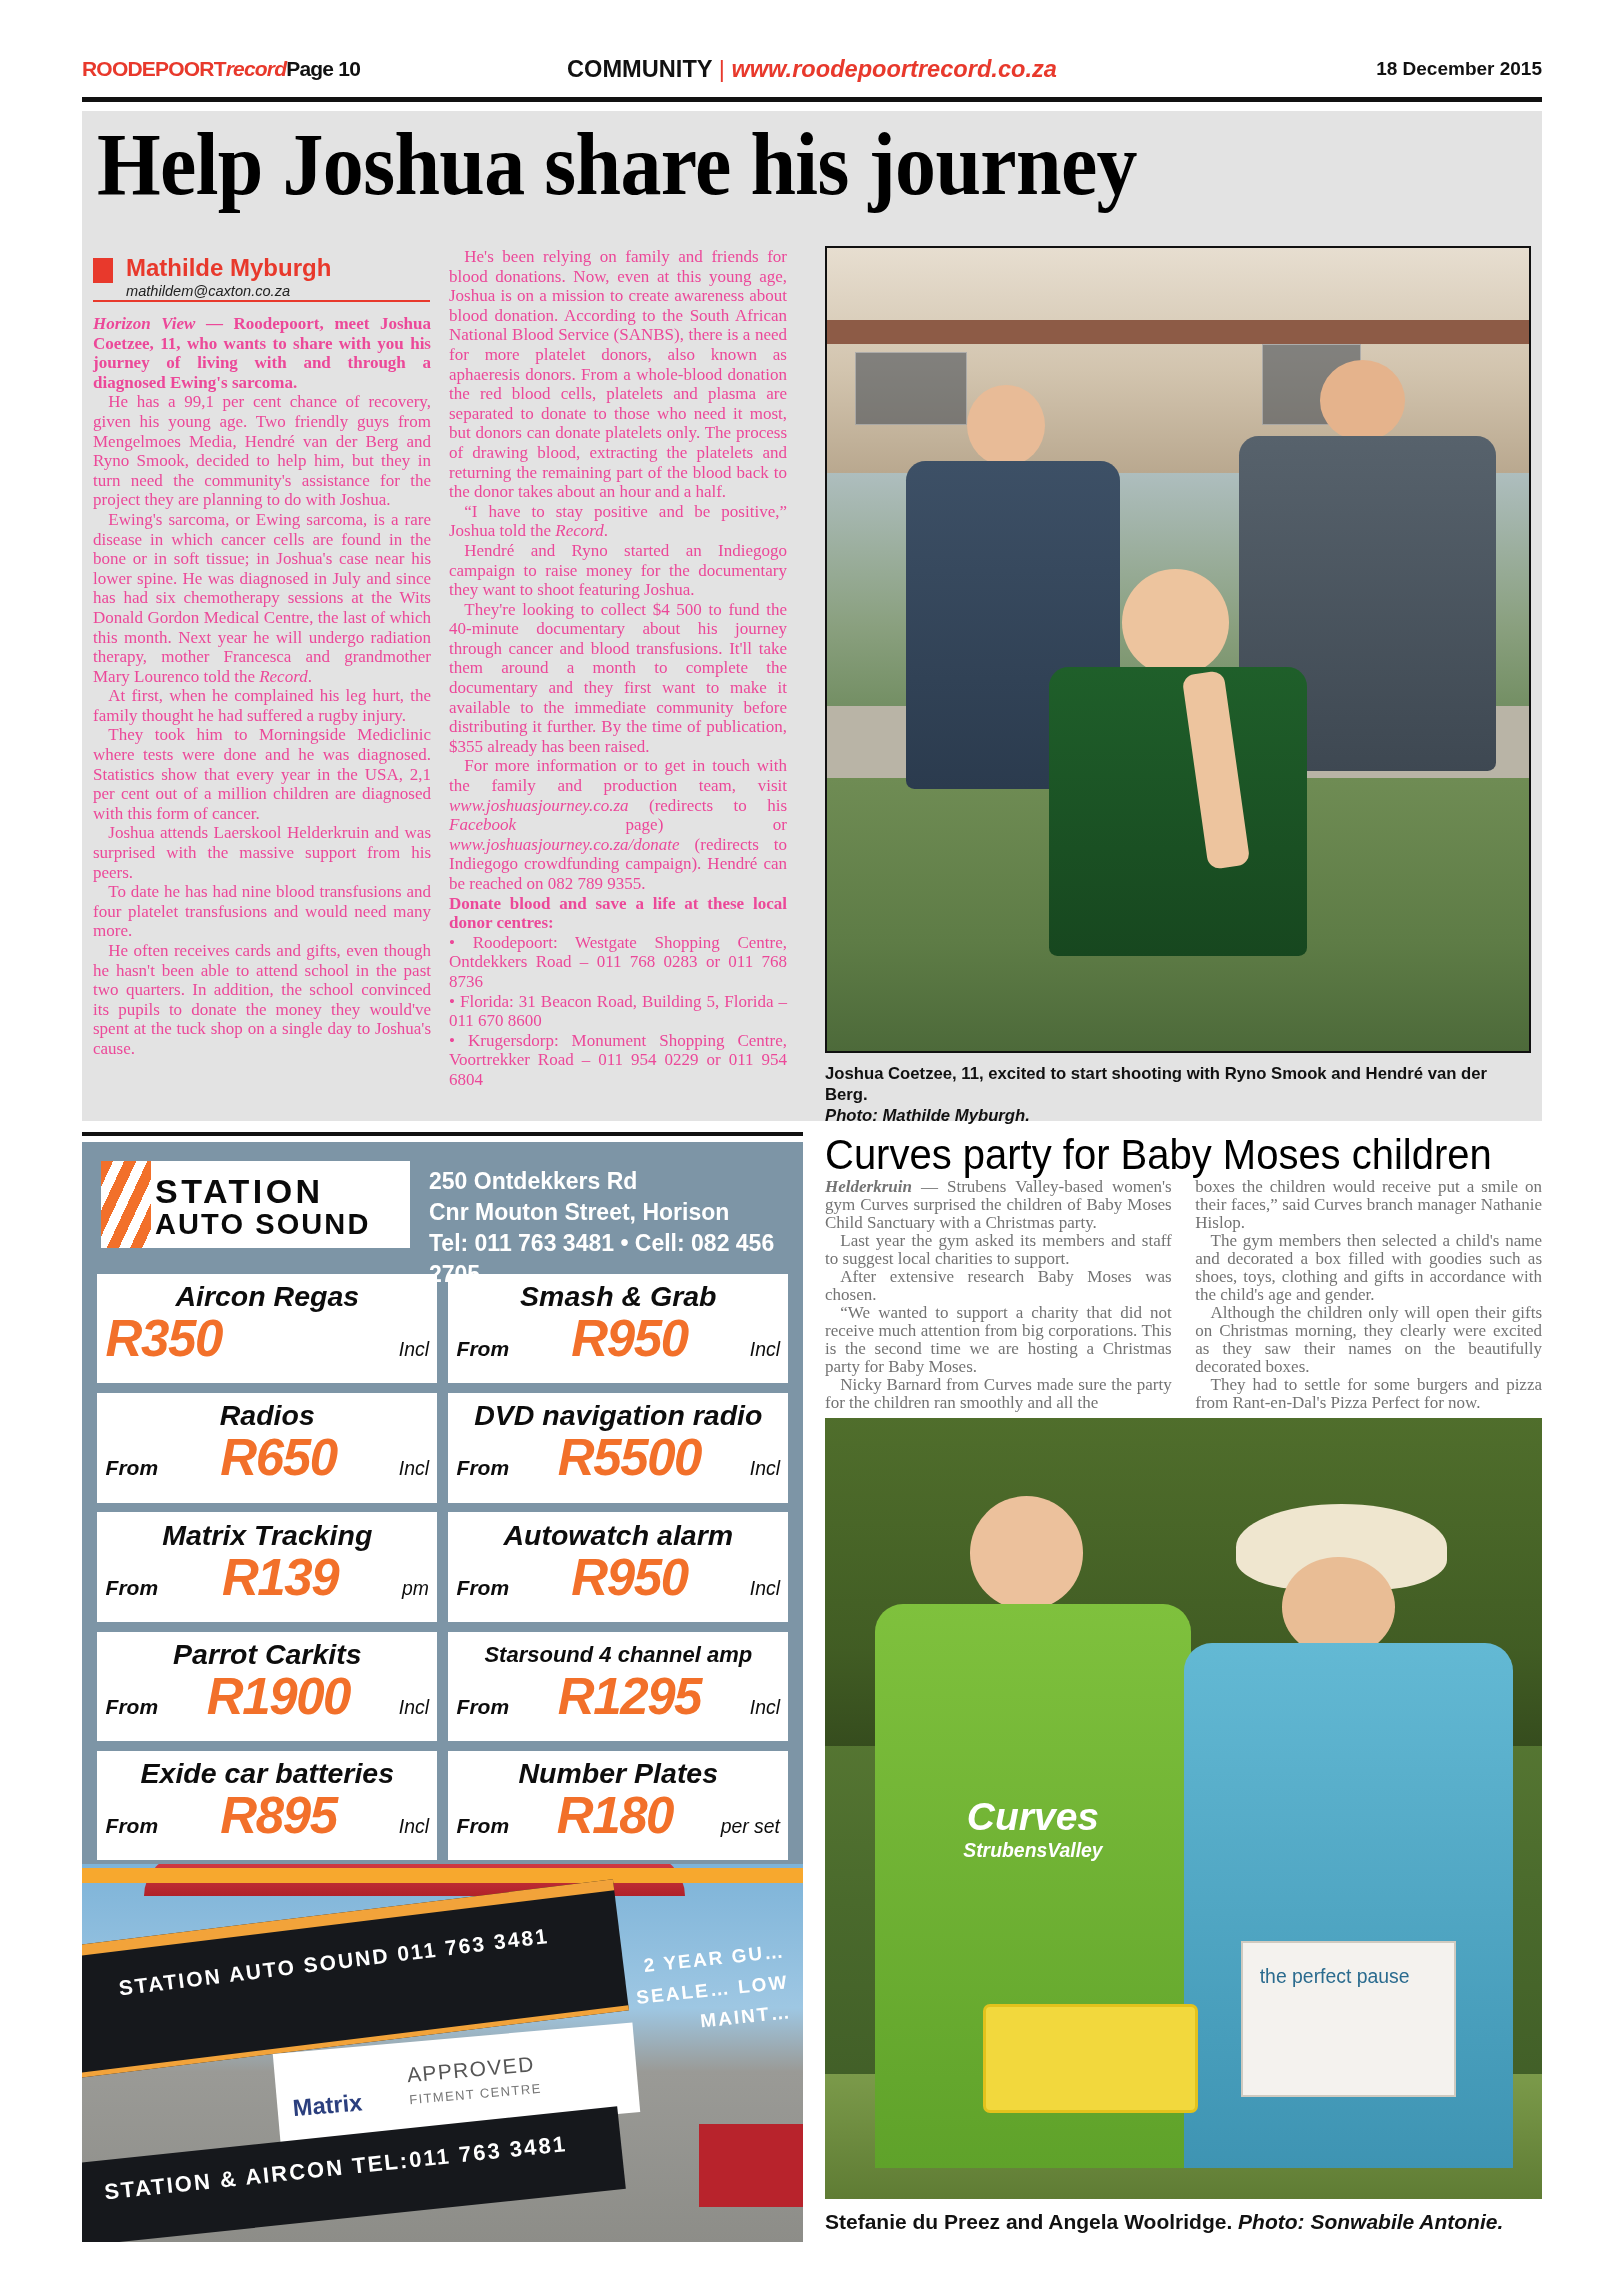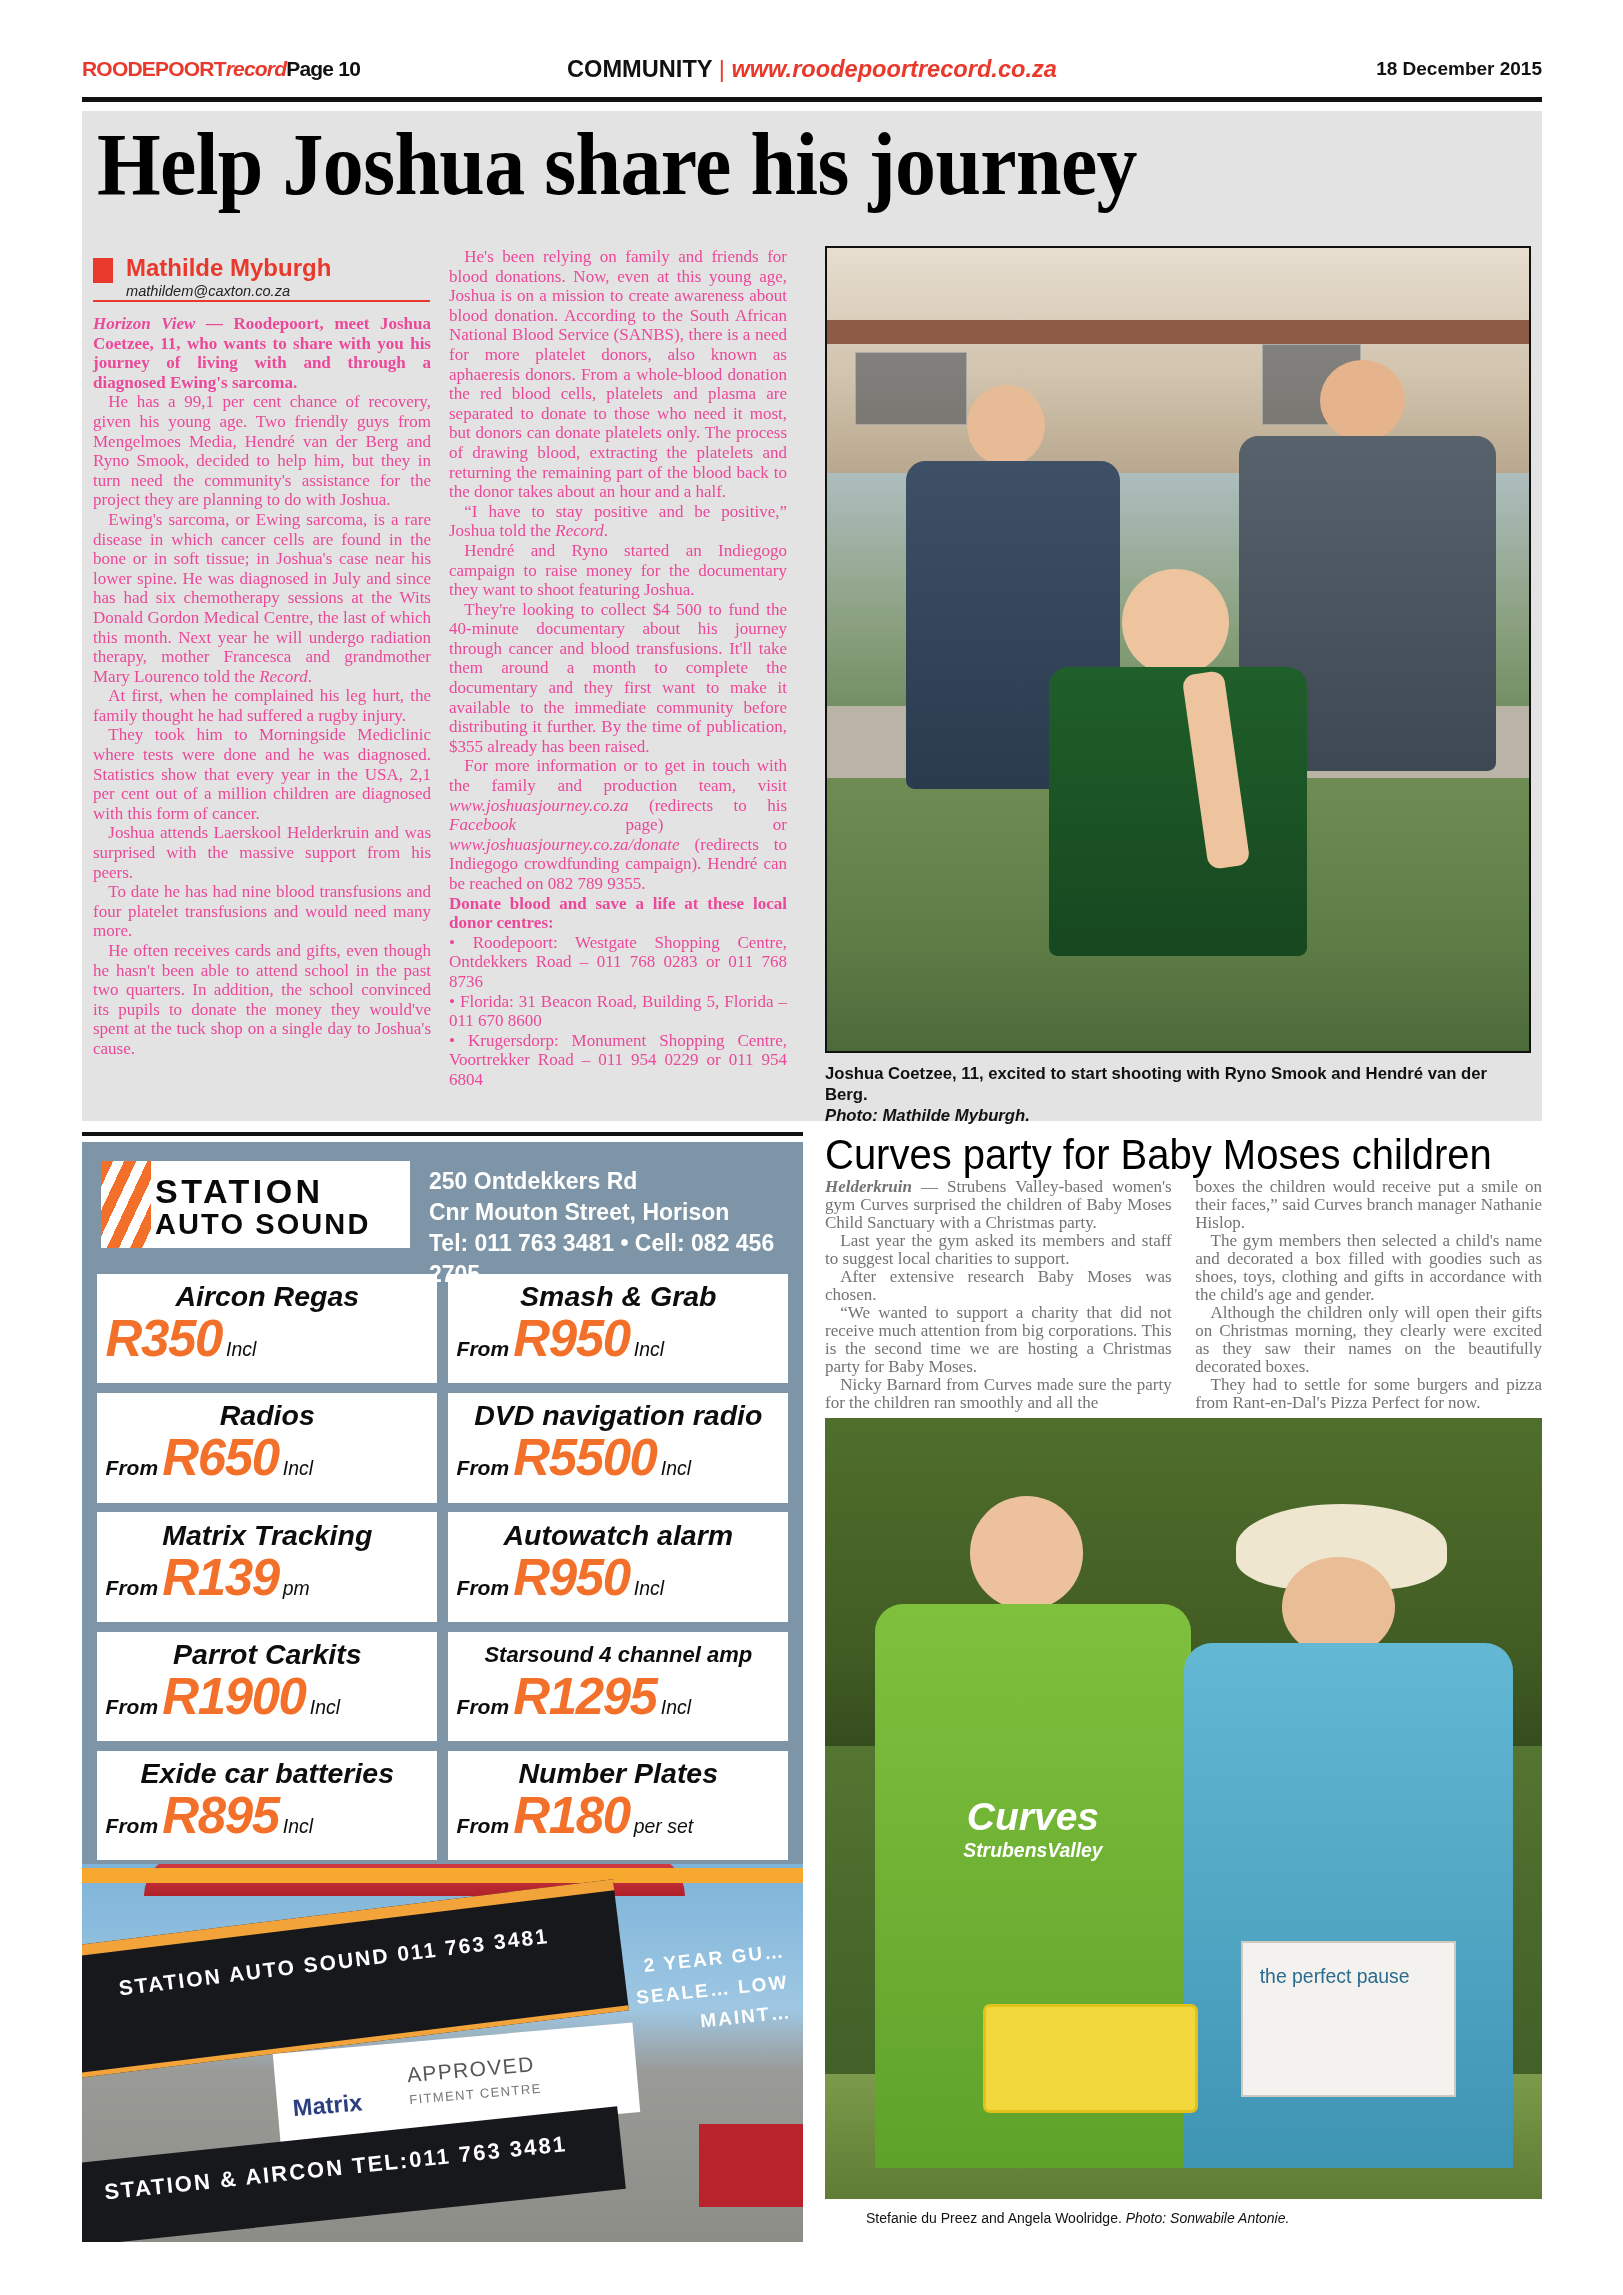--- a/index.html
+++ b/index.html
@@ -191,21 +191,21 @@
     text-align: center;
     font-style: italic;
   }
   .cell .t {
     font-family: "Liberation Sans", sans-serif;
     font-weight: bold; font-size: 28.5px; color: #0d0d0d; line-height: 33px;
     white-space: nowrap;
   }
   .cell .t.sm { font-size: 22px; }
   .cell .pr {
-    display: flex; align-items: baseline; justify-content: flex-start;
+    display: flex; align-items: baseline; justify-content: space-between;
     font-family: "Liberation Sans", sans-serif; line-height: 51px;
   }
   .cell .pr .from {
     font-size: 21px; font-weight: bold; color: #0d0d0d; margin-right: 4.2px;
   }
   .cell .pr .amt {
     font-size: 51px; font-weight: bold; color: #f2702a; letter-spacing: -1.4px;
   }
   .cell .pr .suf {
     font-size: 19.4px; font-weight: normal; color: #0d0d0d; margin-left: 4.2px;
@@ -341,21 +341,21 @@
     background: #f4f2ee; border: 2.8px solid #cfcac0;
   }
   .box-white .bt {
     position: absolute; left: 8%; top: 14%; width: 84%;
     font-family: "Liberation Sans", sans-serif; font-size: 19.4px; color: #2a6b8e;
     line-height: 23.6px;
   }
   .curves-cap {
     position: absolute; left: 825px; top: 2210px; width: 717px;
     font-family: "Liberation Sans", sans-serif;
-    font-size: 14px; font-weight: normal; color: #111; margin-left: 41px;
+    font-size: 21px; font-weight: bold; color: #111;
   }
   .curves-cap .credit { font-style: italic; }
 </style>
 </head>
 <body>
 
 <div class="page">
 
   <div class="masthead">
     <div class="mast-left">

